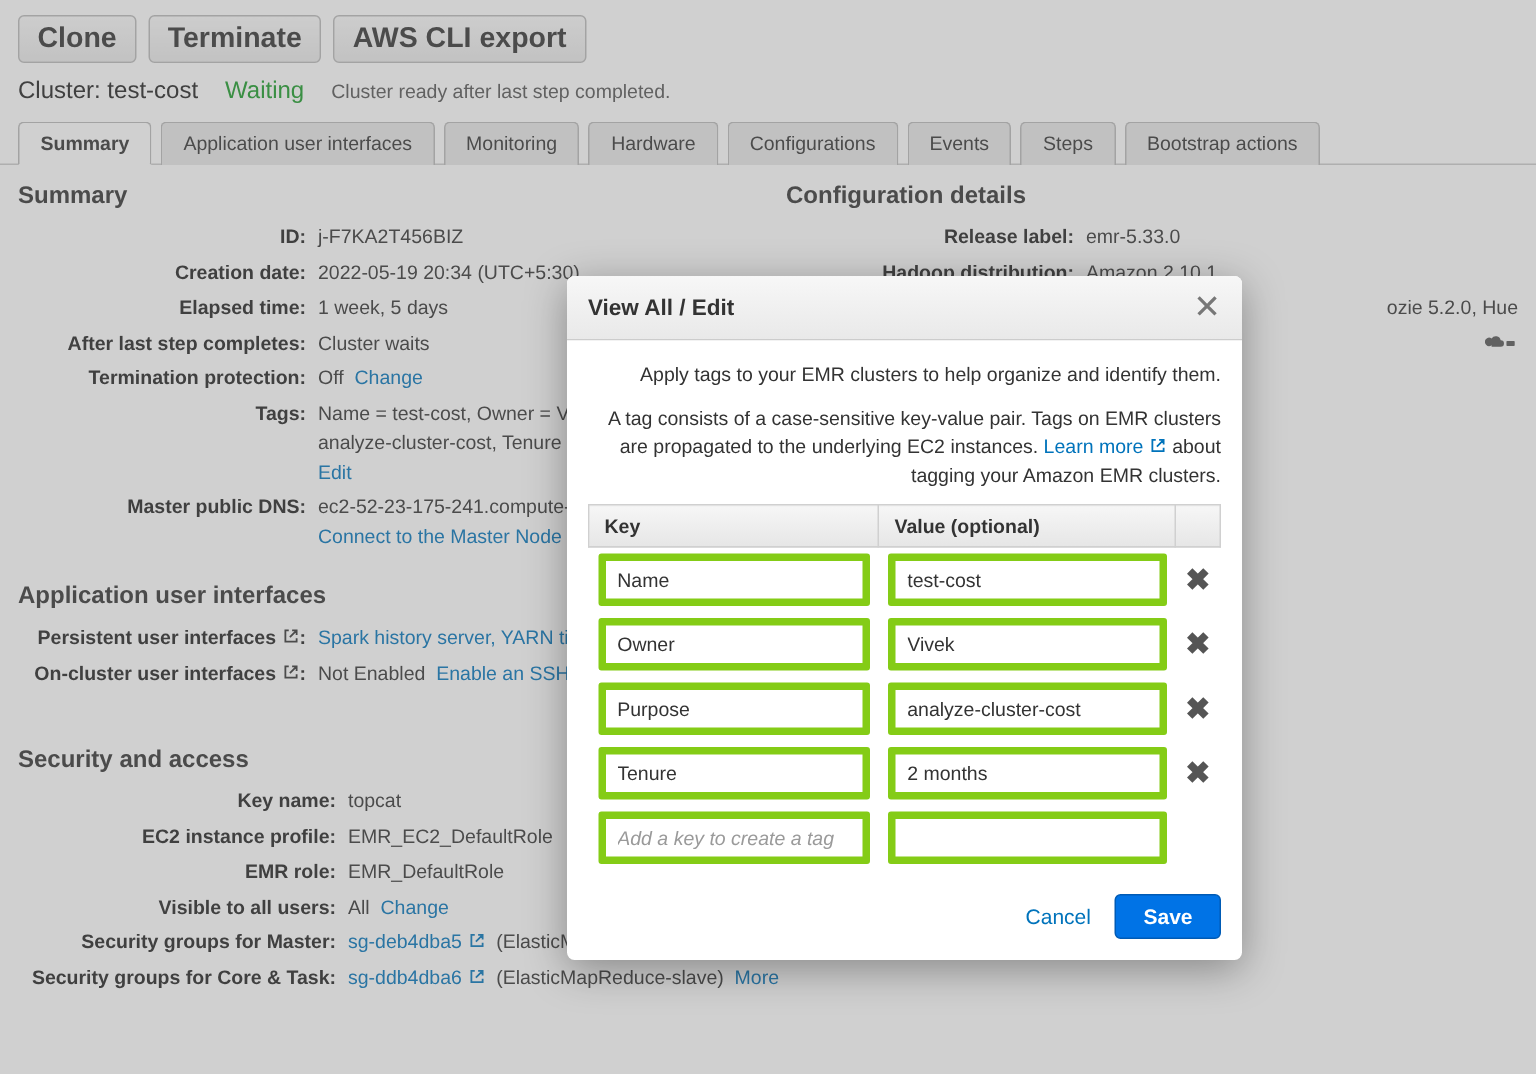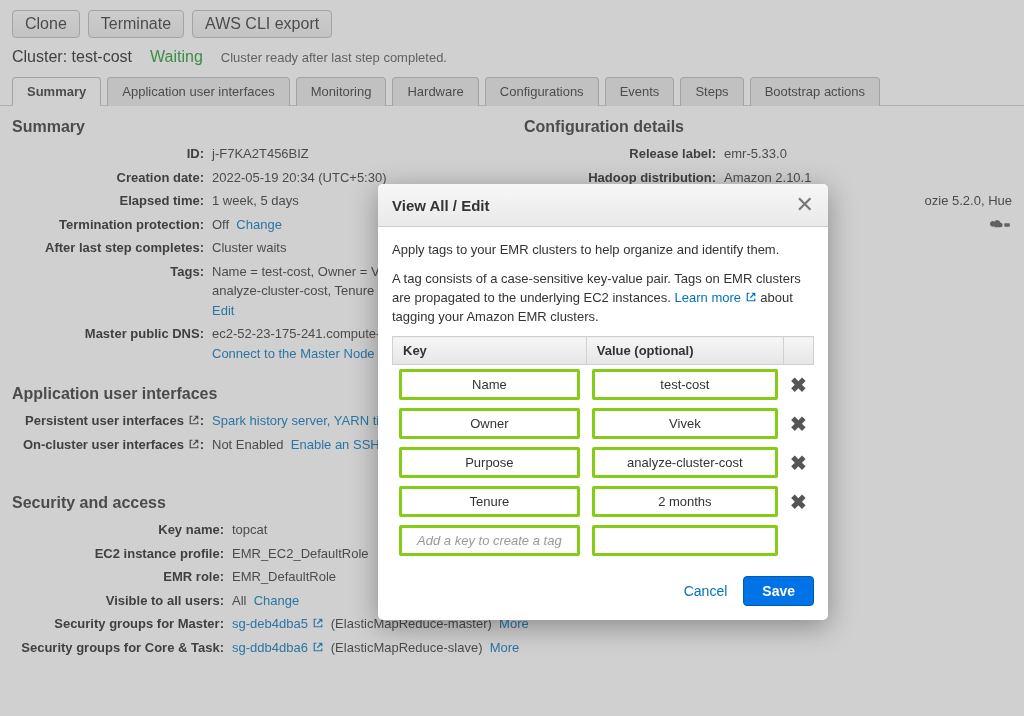--- a/index.html
+++ b/index.html
@@ -18,23 +18,24 @@
   inset: 0;
   background: rgba(120,120,120,0.35);
   z-index: 100;
 }
 .action-btns { padding: 10px 12px 4px; display: flex; gap: 8px; }
 .btn {
   background: linear-gradient(#fafafa,#eaeaea);
   border: 1px solid #bbb;
   border-radius: 4px;
   padding: 4px 12px;
-  font-size: 16px;
+  font-size: 19px;
   color: #333;
   cursor: pointer;
+  font-weight: bold;
 }
 .cluster-header { padding: 6px 12px 10px; display: flex; align-items: baseline; gap: 18px; }
 .cluster-title { font-size: 16px; font-weight: 400; color: #222; }
 .status-waiting { color: #1a9b28; font-size: 16px; }
 .status-sub { color: #555; font-size: 13px; }
 .tabs { display: flex; gap: 6px; padding: 0 12px; border-bottom: 1px solid #ccc; }
 .tab {
   background: #e9e9e9;
   border: 1px solid #bbb;
   border-bottom: none;
@@ -71,40 +72,39 @@
 .modal-header {
   background: linear-gradient(#f7f7f7,#e9e9e9);
   border-bottom: 1px solid #ccc;
   border-radius: 5px 5px 0 0;
   padding: 10px 14px;
   display: flex; justify-content: space-between; align-items: center;
 }
 .modal-title { font-size: 15px; font-weight: 700; color: #333; }
 .modal-close { font-size: 22px; color: #777; cursor: pointer; line-height: 1; }
 .modal-body { padding: 14px 14px 6px; font-size: 13px; color: #333; }
-.modal-body p { margin-bottom: 10px; line-height: 1.45; }
+.modal-body p { margin-bottom: 10px; line-height: 1.45; text-align: right; }
 .tag-table { width: 100%; border-collapse: collapse; margin-top: 4px; }
 .tag-table th {
   background: linear-gradient(#f6f6f6,#e6e6e6);
   text-align: left;
   font-weight: 700;
   font-size: 13px;
   color: #333;
   padding: 6px 10px;
   border: 1px solid #d0d0d0;
 }
 .tag-table td { padding: 4px 6px; border: none; }
 .tag-table input {
   width: 100%;
   padding: 5px 8px;
-  border: 3px solid #84cc16;
+  border: 5px solid #84cc16;
   border-radius: 2px;
   font-size: 13px;
   color: #333;
-  text-align: center;
 }
 .tag-table input::placeholder { color: #9a9a9a; font-style: italic; }
 .del-cell { width: 30px; text-align: center; }
 .del-x { font-size: 20px; font-weight: 700; color: #555; cursor: pointer; }
 .modal-footer {
   padding: 10px 14px 14px;
   display: flex; justify-content: flex-end; align-items: center; gap: 16px;
 }
 .cancel-link { color: #0073bb; font-size: 14px; cursor: pointer; }
 .save-btn {
@@ -159,26 +159,26 @@
       </div>
     <div class="kv">
         <div class="k">Creation date:</div>
         <div class="v">2022-05-19 20:34 (UTC+5:30)</div>
       </div>
     <div class="kv">
         <div class="k">Elapsed time:</div>
         <div class="v">1 week, 5 days</div>
       </div>
     <div class="kv">
+        <div class="k">After last step completes:</div>
+        <div class="v">Cluster waits</div>
+      </div>
+    <div class="kv">
         <div class="k">Termination protection:</div>
         <div class="v"><span>Off</span>&nbsp;&nbsp;<a class="link">Change</a></div>
-      </div>
-    <div class="kv">
-        <div class="k">After last step completes:</div>
-        <div class="v">Cluster waits</div>
       </div>
     <div class="kv">
         <div class="k">Tags:</div>
         <div class="v"><span>Name = test-cost, Owner = Vivek, Purpose = analyze-cluster-cost, Tenure = 2 months</span><br><a class="link">Edit</a></div>
       </div>
     <div class="kv">
         <div class="k">Master public DNS:</div>
         <div class="v"><span>ec2-52-23-175-241.compute-1.amazonaws.com</span><br><a class="link">Connect to the Master Node Using SSH</a></div>
       </div>
 

